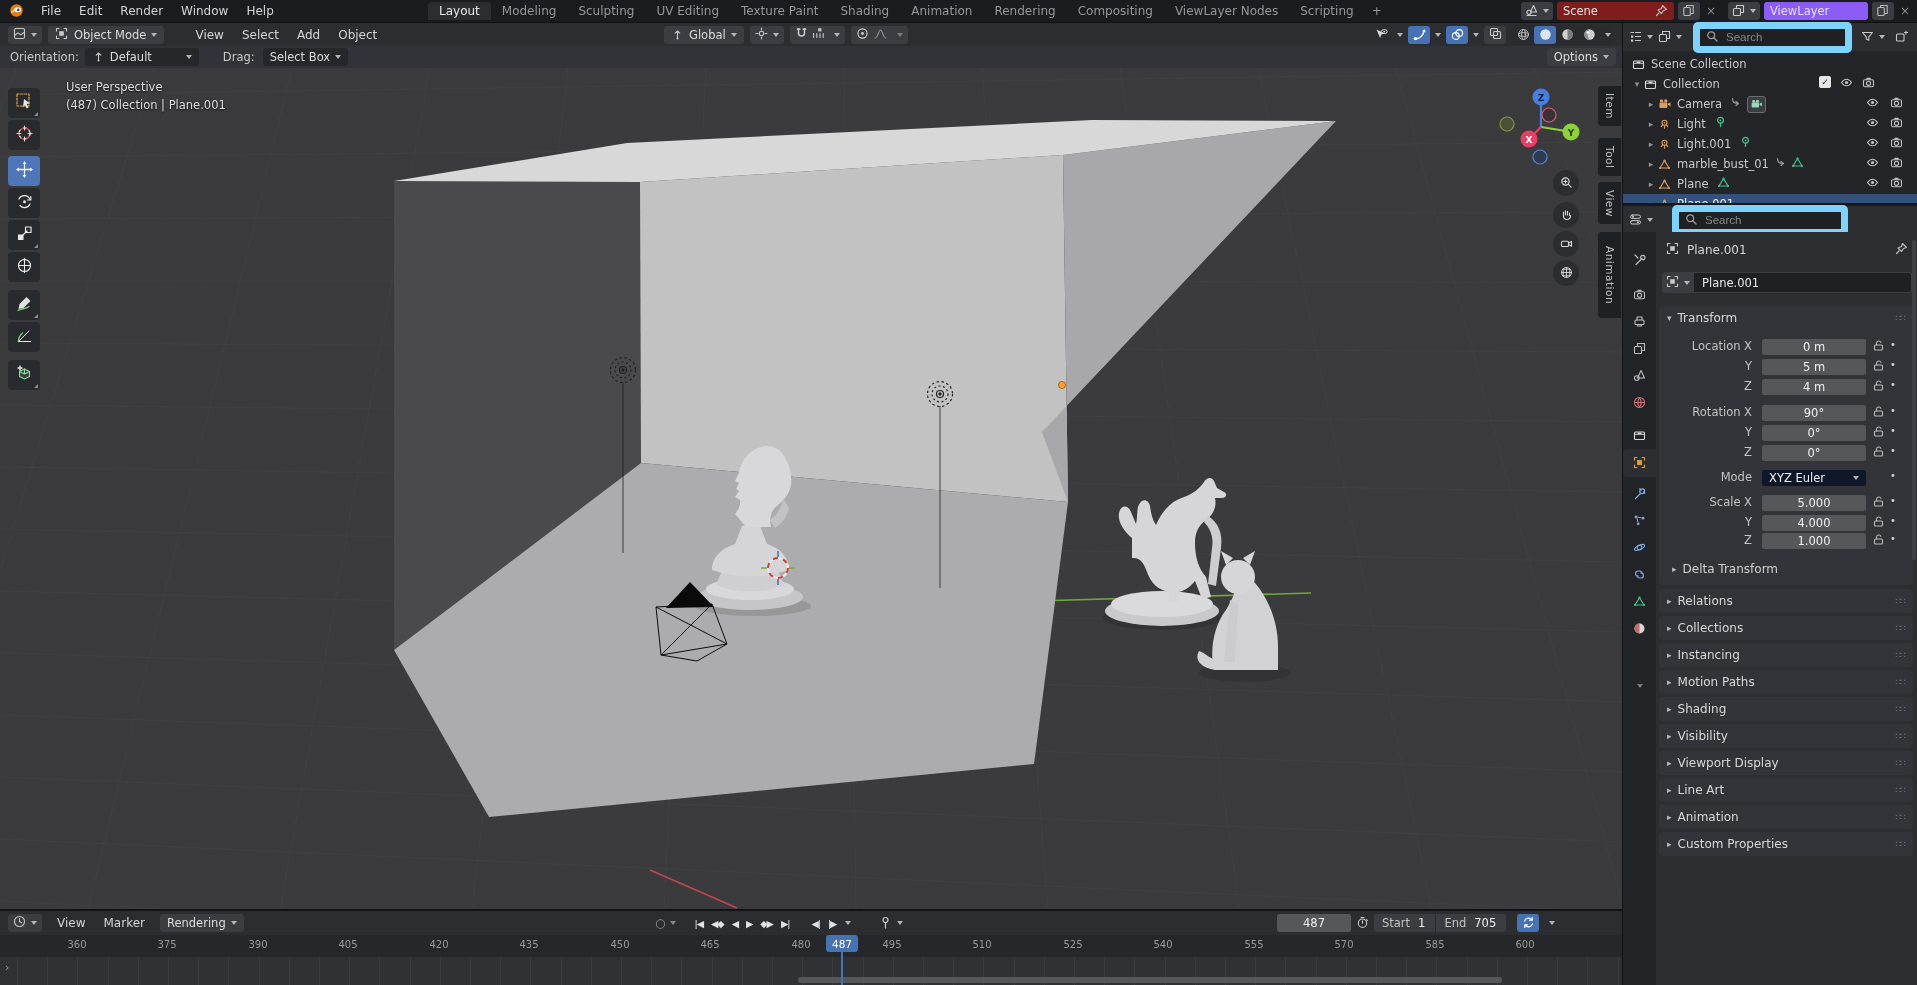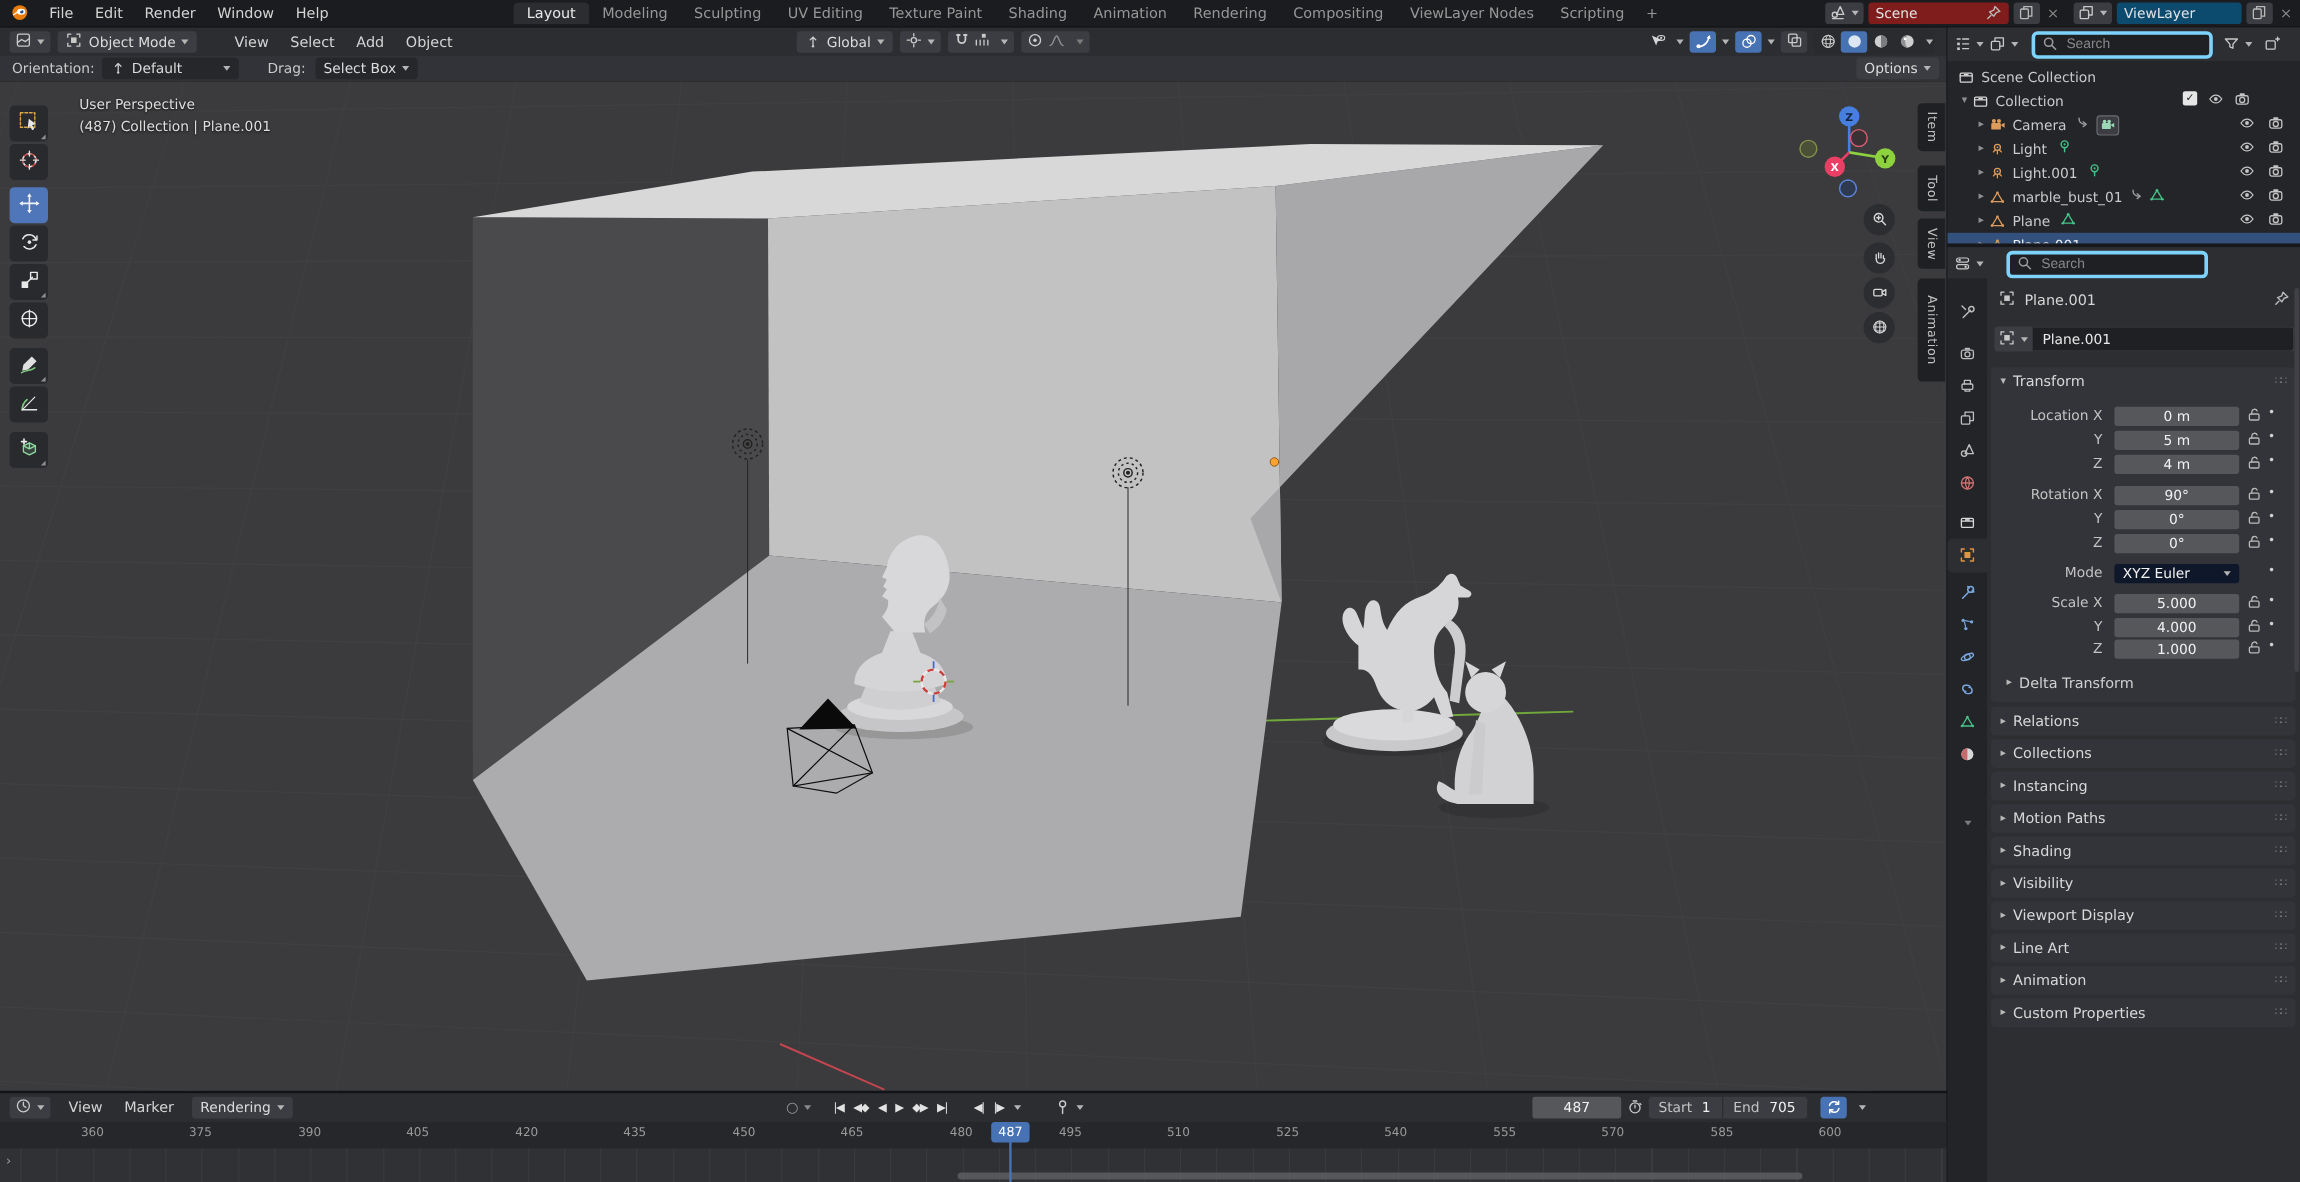--- a/index.html
+++ b/index.html
@@ -50,21 +50,21 @@
   .pcontent{position:absolute;left:33px;top:26px;width:261px;height:753px;background:#2d2e31}
   .panel{position:absolute;left:3px;width:254px;background:#333439;border-radius:4px;font-size:12px;color:#d8d8d8}
   .phead{height:24px;display:flex;align-items:center;padding:0 8px;gap:6px}
   .pdots{margin-left:auto;color:#76777b;font-size:9px;letter-spacing:-1px}
   .exp{color:#b9b9b9;font-size:9px}
   .frow{position:absolute;height:17px;display:flex;width:248px}
   .flabel{width:90px;text-align:right;font-size:11.5px;color:#c3c3c3;padding-right:10px;flex:none}
   .fval{width:104px;height:16px;background:#55575b;border-radius:2.5px;color:#f1f1f1;font-size:11.5px;display:flex;align-items:center;justify-content:center;flex:none}
   .flock{width:24px;display:flex;justify-content:center;flex:none}
   .fdot{color:#d0d0d0;font-size:10px;flex:none}
-  .search{background:#1f2024;border:3px solid #7dd3fc;border-radius:5px;display:flex;align-items:center;padding:0 6px;gap:5px}
+  .search{background:#1f2024;border:7px solid #7dd3fc;border-radius:5px;display:flex;align-items:center;padding:0 6px;gap:5px}
   .search input{background:transparent;border:none;outline:none;color:#cfcfcf;font-size:11.5px;width:100%}
   .search input::placeholder{color:#888}
   .vtext{position:absolute;font-size:11.5px;color:#dedede;text-shadow:0 1px 2px rgba(0,0,0,.8);white-space:nowrap}
 </style>
 </head>
 <body>
 
 <div id="topbar" class="a f">
   <span class="a" style="left:9px;top:3px"><svg width="15" height="15" viewBox="0 0 15 15">
         <circle cx="7.5" cy="7.5" r="6.2" fill="#e87d0d"></circle>
@@ -116,21 +116,21 @@
           </svg></span>
       </div>
     <span style="color:#8a8a8a;font-size:12px;padding:0 2px">×</span>
     <div class="f btn" style="height:18px;padding:0 4px;margin-left:6px">
         <span><svg width="13" height="13" viewBox="0 0 13 13" fill="none" stroke="#c9c9c9" stroke-width="1.1" stroke-linecap="round" stroke-linejoin="round">
             <rect x="1.5" y="4.5" width="7" height="7" rx="1"></rect>
             <path d="M4.5 4.5v-3h7v7h-3"></path>
           </svg></span>
         <span class="car"></span>
       </div>
-    <div class="f" style="height:18px;background:#0c4a6e;border-radius:3px;padding:0 6px;min-width:92px">
+    <div class="f" style="height:18px;background:#8b5cf6;border-radius:3px;padding:0 6px;min-width:92px">
       <span style="font-size:11.5px;color:#e2e2e2;flex:1">ViewLayer</span>
     </div>
     <div class="icbtn bg">
         <span><svg width="13" height="13" viewBox="0 0 13 13" fill="none" stroke="#b9b9b9" stroke-width="1.1" stroke-linecap="round" stroke-linejoin="round">
             <rect x="1.8" y="3.5" width="6.5" height="8" rx="1"></rect>
             <path d="M4.5 3.5V1.5h6.7v8H9"></path>
           </svg></span>
       </div>
     <span style="color:#8a8a8a;font-size:12px;padding:0 2px">×</span>
   </div>

